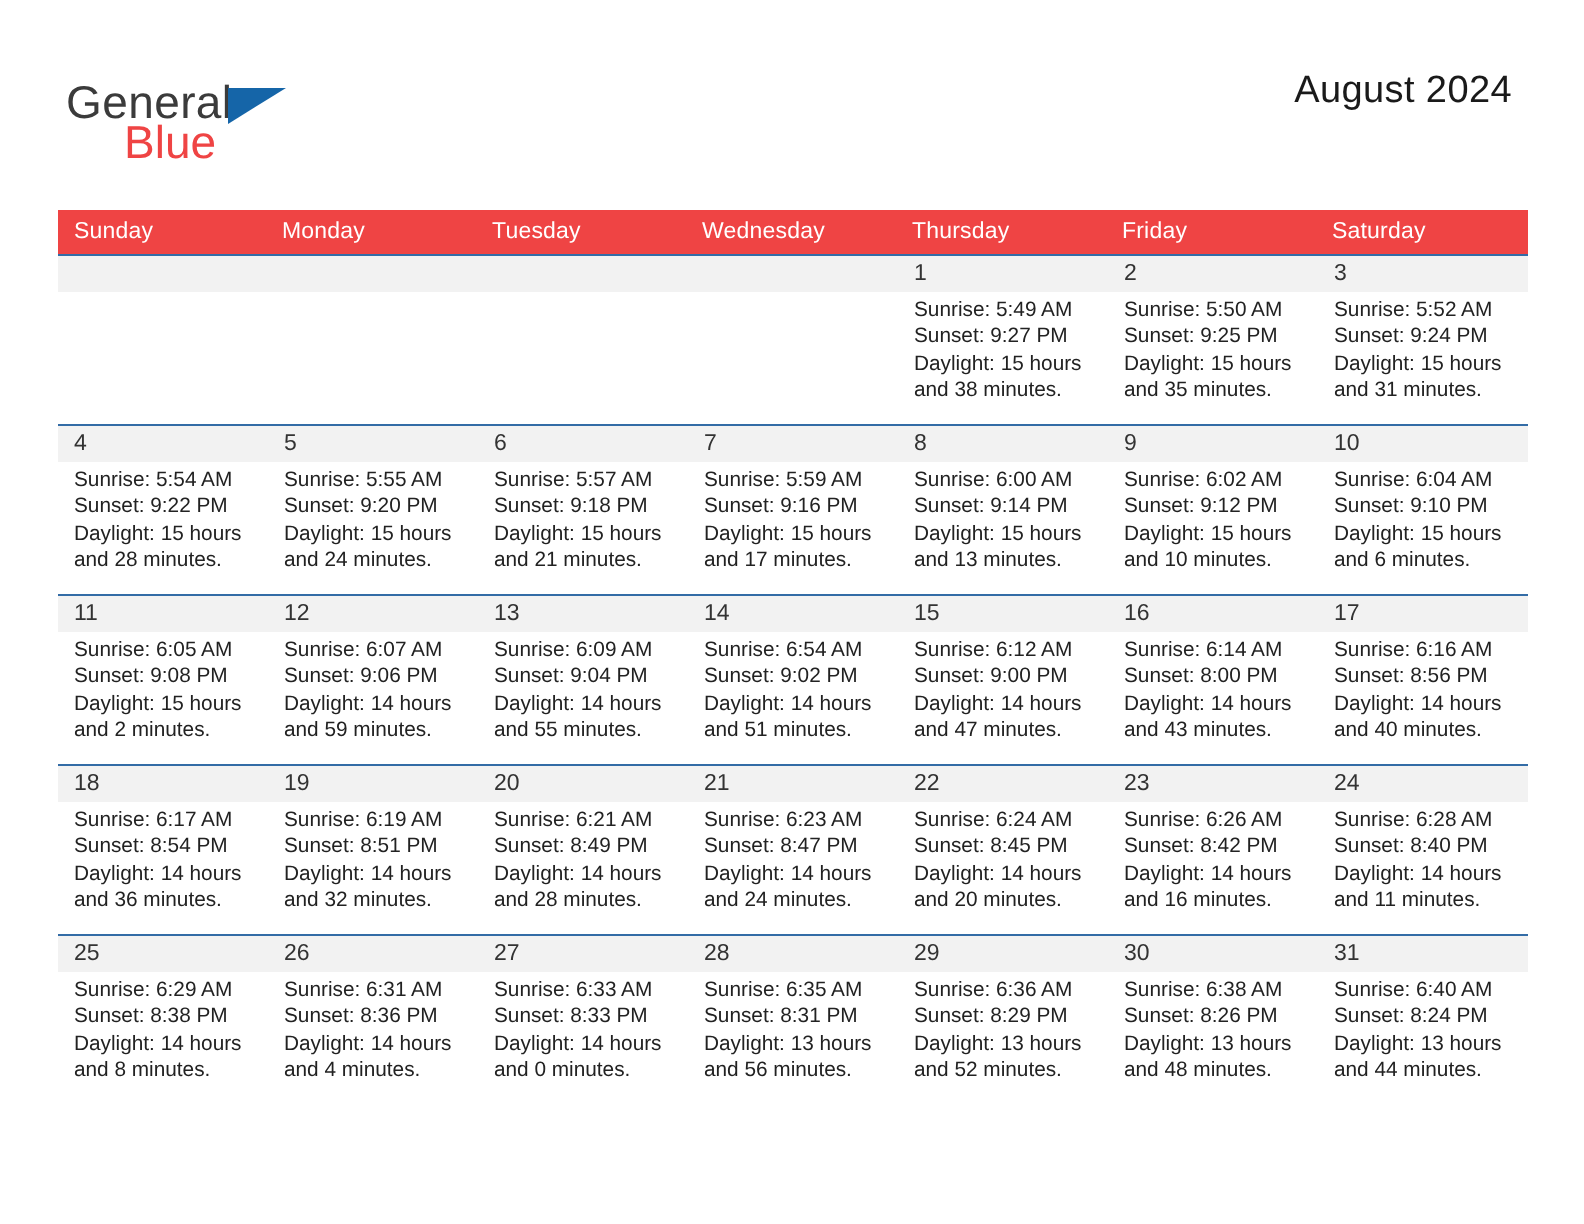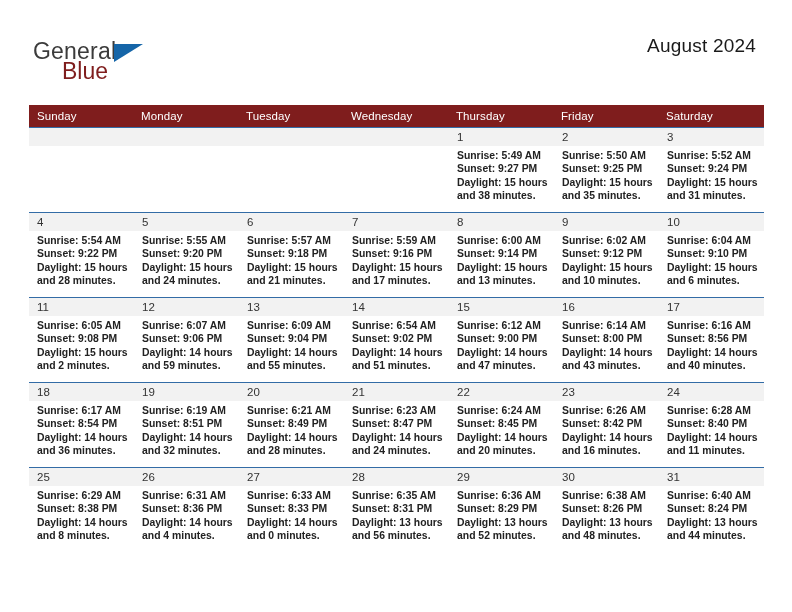--- a/index.html
+++ b/index.html
@@ -53,21 +53,21 @@
     width: 0;
     height: 0;
     border-left: 29px solid #1565a8;
     border-bottom: 18px solid transparent;
   }
   .brand-blue {
     position: absolute;
     left: 29px;
     top: 20px;
     font-size: 23px;
-    color: #7f1d1d;
+    color: #ef4444;
     font-family: "Liberation Sans", sans-serif;
   }
   .title {
     position: absolute;
     right: 36px;
     top: 35px;
     font-size: 19px;
     color: #1a1a1a;
     font-weight: normal;
     letter-spacing: .2px;
@@ -88,21 +88,21 @@
     left: 29px;
     top: 105px;
     width: 735px;
   }
   .cal-table {
     width: 735px;
     border-collapse: collapse;
     table-layout: fixed;
   }
   .cal-table th {
-    background: #7f1d1d;
+    background: #ef4444;
     color: #ffffff;
     font-size: 11.5px;
     font-weight: normal;
     text-align: left;
     padding: 4px 0 5px 7px;
     height: 13px;
     border: none;
     letter-spacing: .1px;
   }
   .cal-table td {
@@ -131,21 +131,20 @@
     color: #333333;
   }
   .daycell.empty .daynum-band {
     background: #f2f2f2;
   }
   .daylines {
     padding: 3px 6px 0 8px;
     font-size: 10.4px;
     line-height: 13.3px;
     color: #222222;
-    font-weight: bold;
   }
   .daylines div {
     white-space: nowrap;
   }
 </style>
 </head>
 <body>
 
 <div class="page">
 

